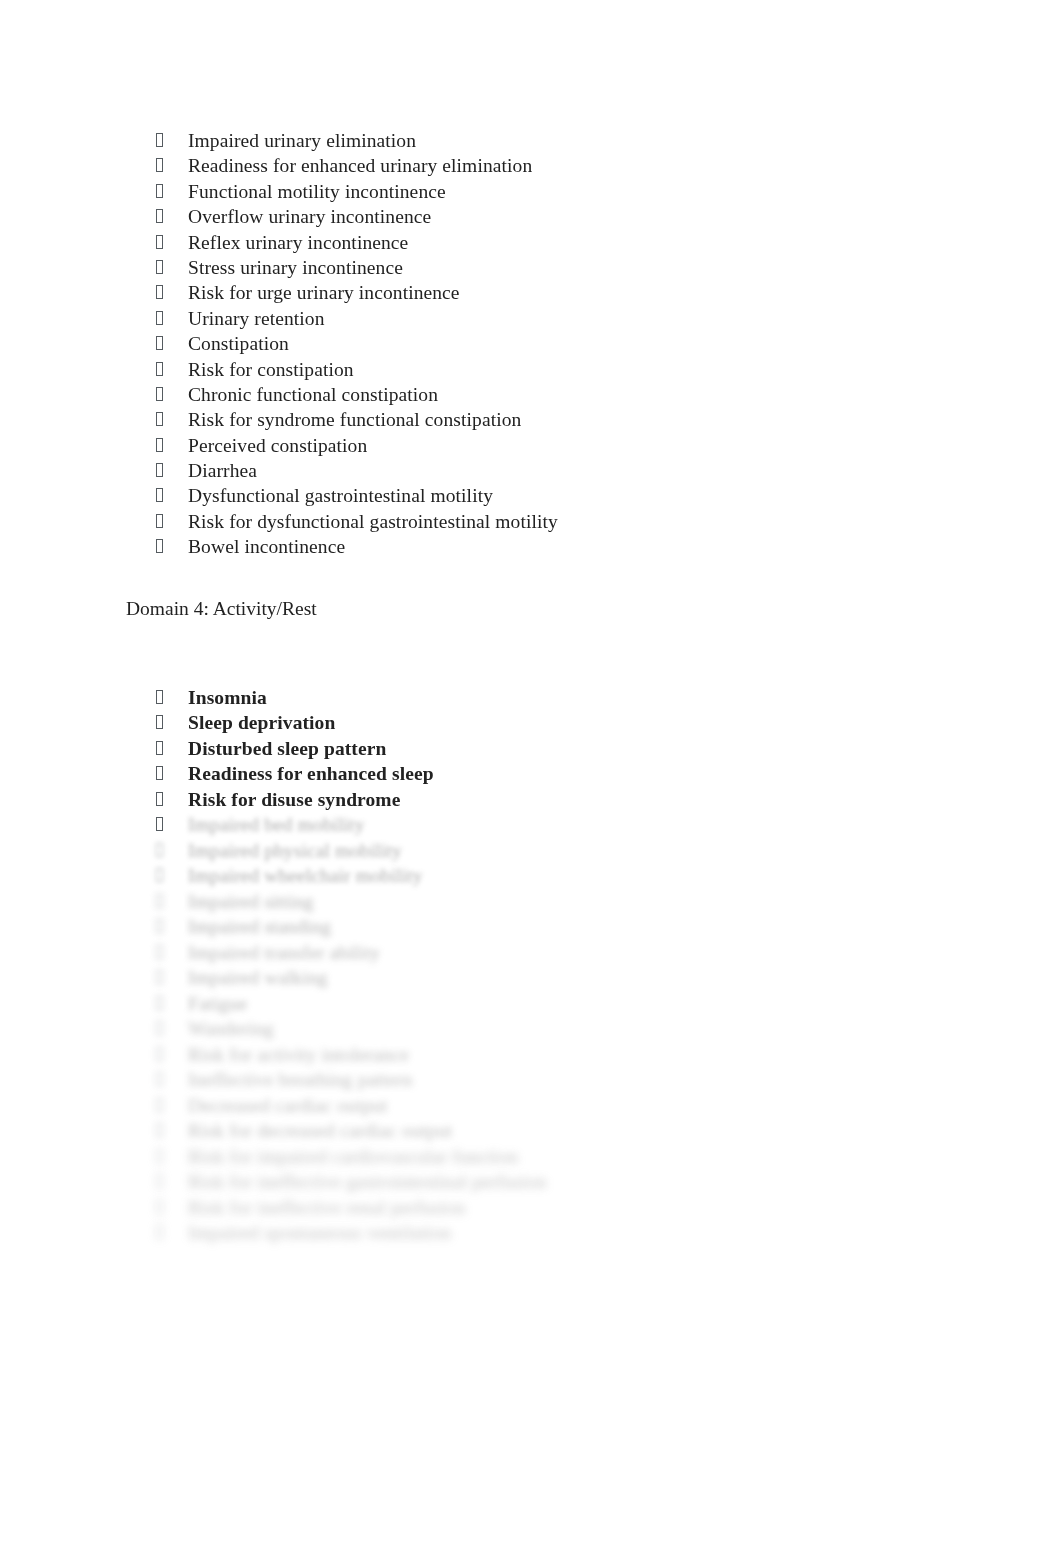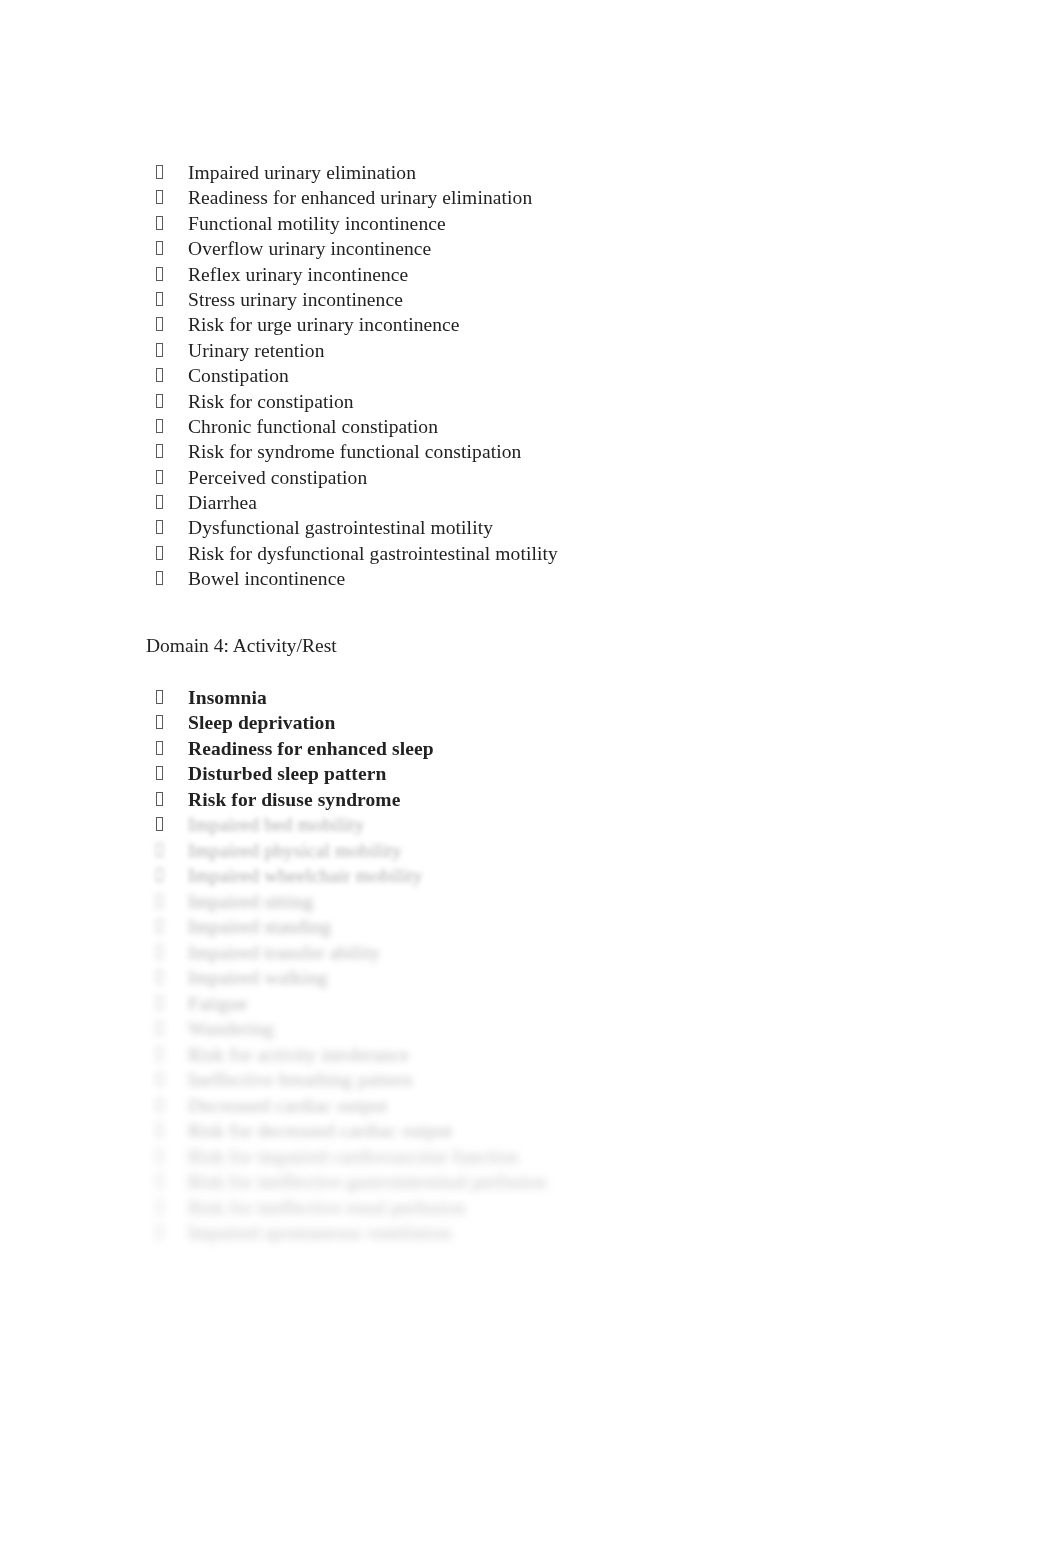--- a/index.html
+++ b/index.html
@@ -83,21 +83,21 @@
     height: 14px;
     box-sizing: border-box;
     border: 1.3px solid #9a9ea2;
   }
 </style>
 </head>
 <body>
 
 <div id="page">
 
-  <div class="list-block" id="list-3" style="top:128px;margin-top:32px;">
+  <div class="list-block" id="list-3" style="top:128px;">
       <div class="li">
         <span class="bullet"></span>
         <span class="li-text">Impaired urinary elimination</span>
       </div>
       <div class="li">
         <span class="bullet"></span>
         <span class="li-text">Readiness for enhanced urinary elimination</span>
       </div>
       <div class="li">
         <span class="bullet"></span>
@@ -154,38 +154,38 @@
       <div class="li">
         <span class="bullet"></span>
         <span class="li-text">Risk for dysfunctional gastrointestinal motility</span>
       </div>
       <div class="li">
         <span class="bullet"></span>
         <span class="li-text">Bowel incontinence</span>
       </div>
     </div>
 
-  <div class="heading" id="heading-4" style="top:633px;margin-left:20px;">Domain 4: Activity/Rest</div>
+  <div class="heading" id="heading-4" style="top:596px;">Domain 4: Activity/Rest</div>
 
   <div class="list-block" id="list-4" style="top:685px;font-weight:bold;">
       <div class="li">
         <span class="bullet"></span>
         <span class="li-text">Insomnia</span>
       </div>
       <div class="li">
         <span class="bullet"></span>
         <span class="li-text">Sleep deprivation</span>
       </div>
       <div class="li">
         <span class="bullet"></span>
+        <span class="li-text">Disturbed sleep pattern</span>
+      </div>
+      <div class="li">
+        <span class="bullet"></span>
         <span class="li-text">Readiness for enhanced sleep</span>
-      </div>
-      <div class="li">
-        <span class="bullet"></span>
-        <span class="li-text">Disturbed sleep pattern</span>
       </div>
       <div class="li">
         <span class="bullet"></span>
         <span class="li-text">Risk for disuse syndrome</span>
       </div>
     </div>
 
   <div class="list-block" id="list-blur" style="top:812px;">
       <div class="blur-row b1" style="filter: none; opacity: 1;">
         <span class="fade-bullet" style="border-color: rgb(85, 91, 96);"></span>

